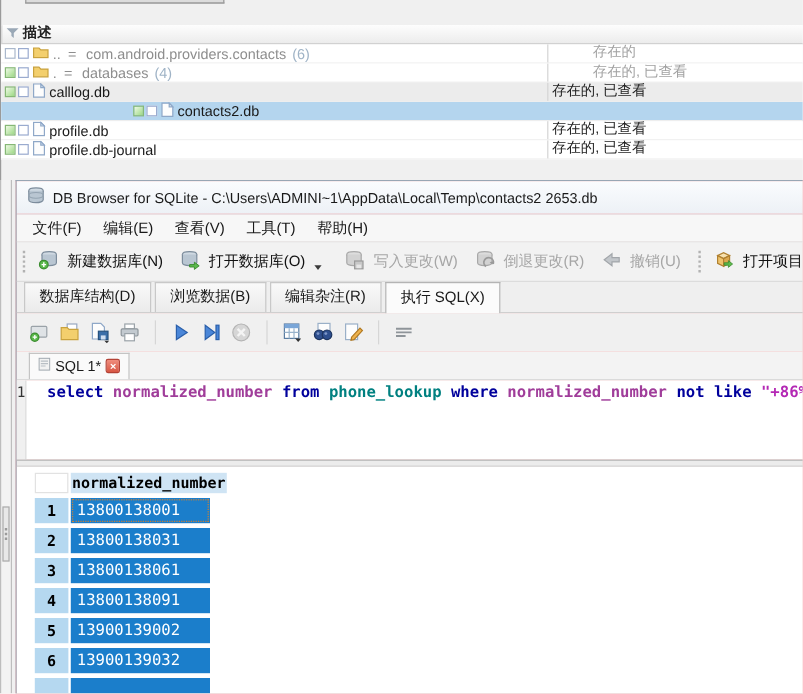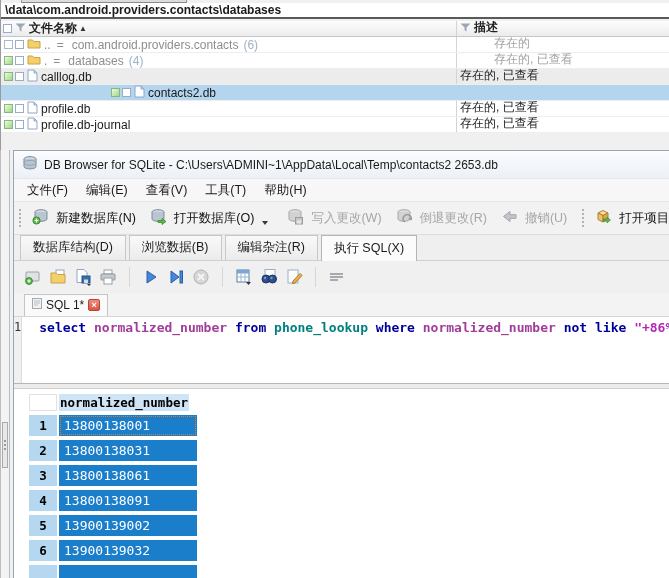--- a/index.html
+++ b/index.html
@@ -74,43 +74,34 @@
   .tok-string { color:#b428b4; }
 
   .splitter { height:6px; background:#ececec; border-top:1px solid #b6b6b6; border-bottom:1px solid #cfcfcf; }
 
   .results { flex:1; background:#fff; padding:5px 0 0 15px; overflow:hidden; }
   .res-headrow { display:flex; }
   .res-corner { width:28px; height:17px; background:#fff; border:1px solid #e2e2e2; }
   .res-colhead { width:130px; height:17px; background:#cfe4f4; margin-left:2px; font-weight:bold; font-size:12.5px; text-align:center; line-height:17px; color:#000; }
   .res-row { display:flex; margin-top:4px; }
   .res-num { width:28px; height:21px; background:#b5d8f0; font-weight:bold; font-size:12.5px; text-align:center; line-height:21px; color:#000; }
-  .res-val { width:138px; height:21px; background:#1b7ecb; margin-left:2px; color:#fff; font-size:13px; line-height:21px; padding-left:5px; }
+  .res-val { width:116px; height:21px; background:#1b7ecb; margin-left:2px; color:#fff; font-size:13px; line-height:21px; padding-left:5px; }
   .res-val.focus { outline:1px dotted #d08030; outline-offset:-2px; }
 </style>
 </head>
 <body>
 
 <div id="screen">
 
   <div class="top-panel">
     <div class="tab-sliver"></div>
-    <div class="path-bar">\data\com.android.providers.contacts\databases</div>
 
     <div class="file-table">
 
       <div class="ft-row ft-head">
-        <div class="ft-name">
-          <span class="cbox"></span>
-          <span class="icon"><svg width="11" height="11" viewBox="0 0 11 11">
-                <path d="M0.5 1.5 h10 L6.5 5.5 v4.2 L4.5 8 V5.5 Z" fill="#9aa8b6"></path>
-              </svg></span>
-          <span class="colhead-label">文件名称</span>
-          <span class="sort-arrow">▲</span>
-        </div>
         <div class="ft-desc">
           <span class="icon"><svg width="11" height="11" viewBox="0 0 11 11">
                 <path d="M0.5 1.5 h10 L6.5 5.5 v4.2 L4.5 8 V5.5 Z" fill="#9aa8b6"></path>
               </svg></span>
           <span class="colhead-label">描述</span>
         </div>
       </div>
 
       <div class="ft-row">
         <div class="ft-name">

